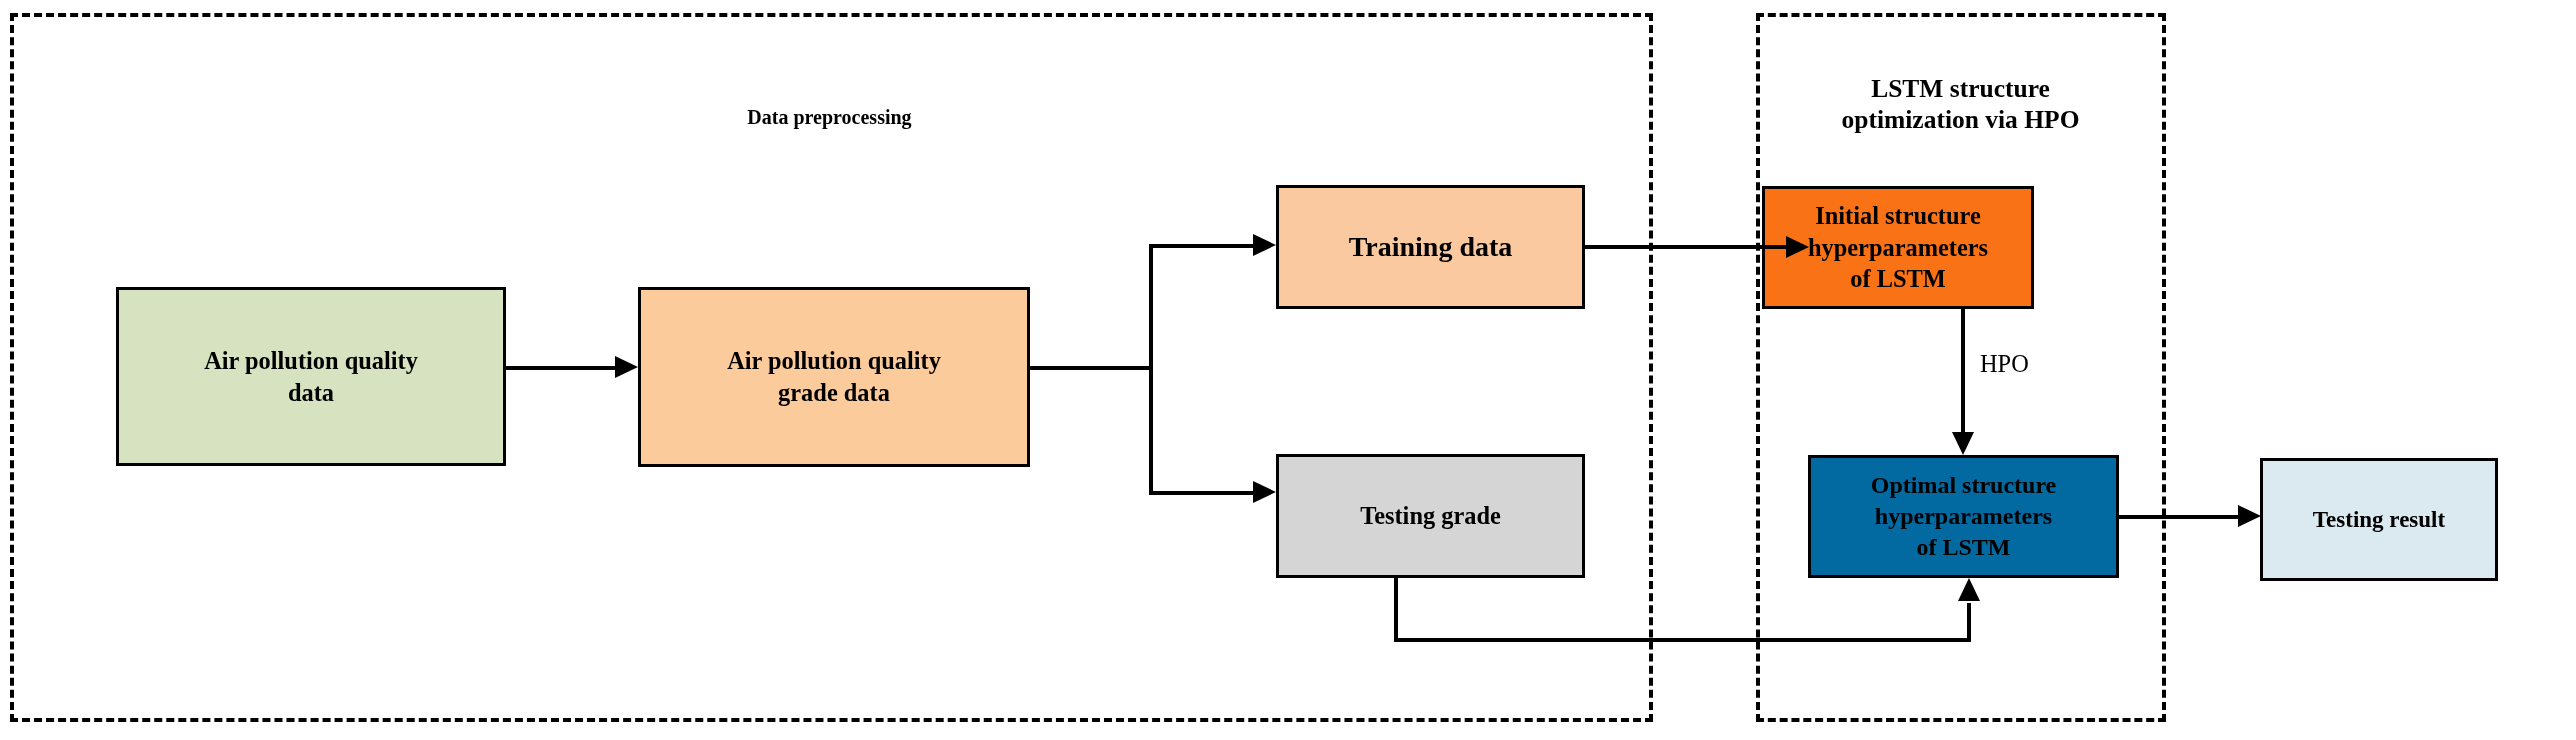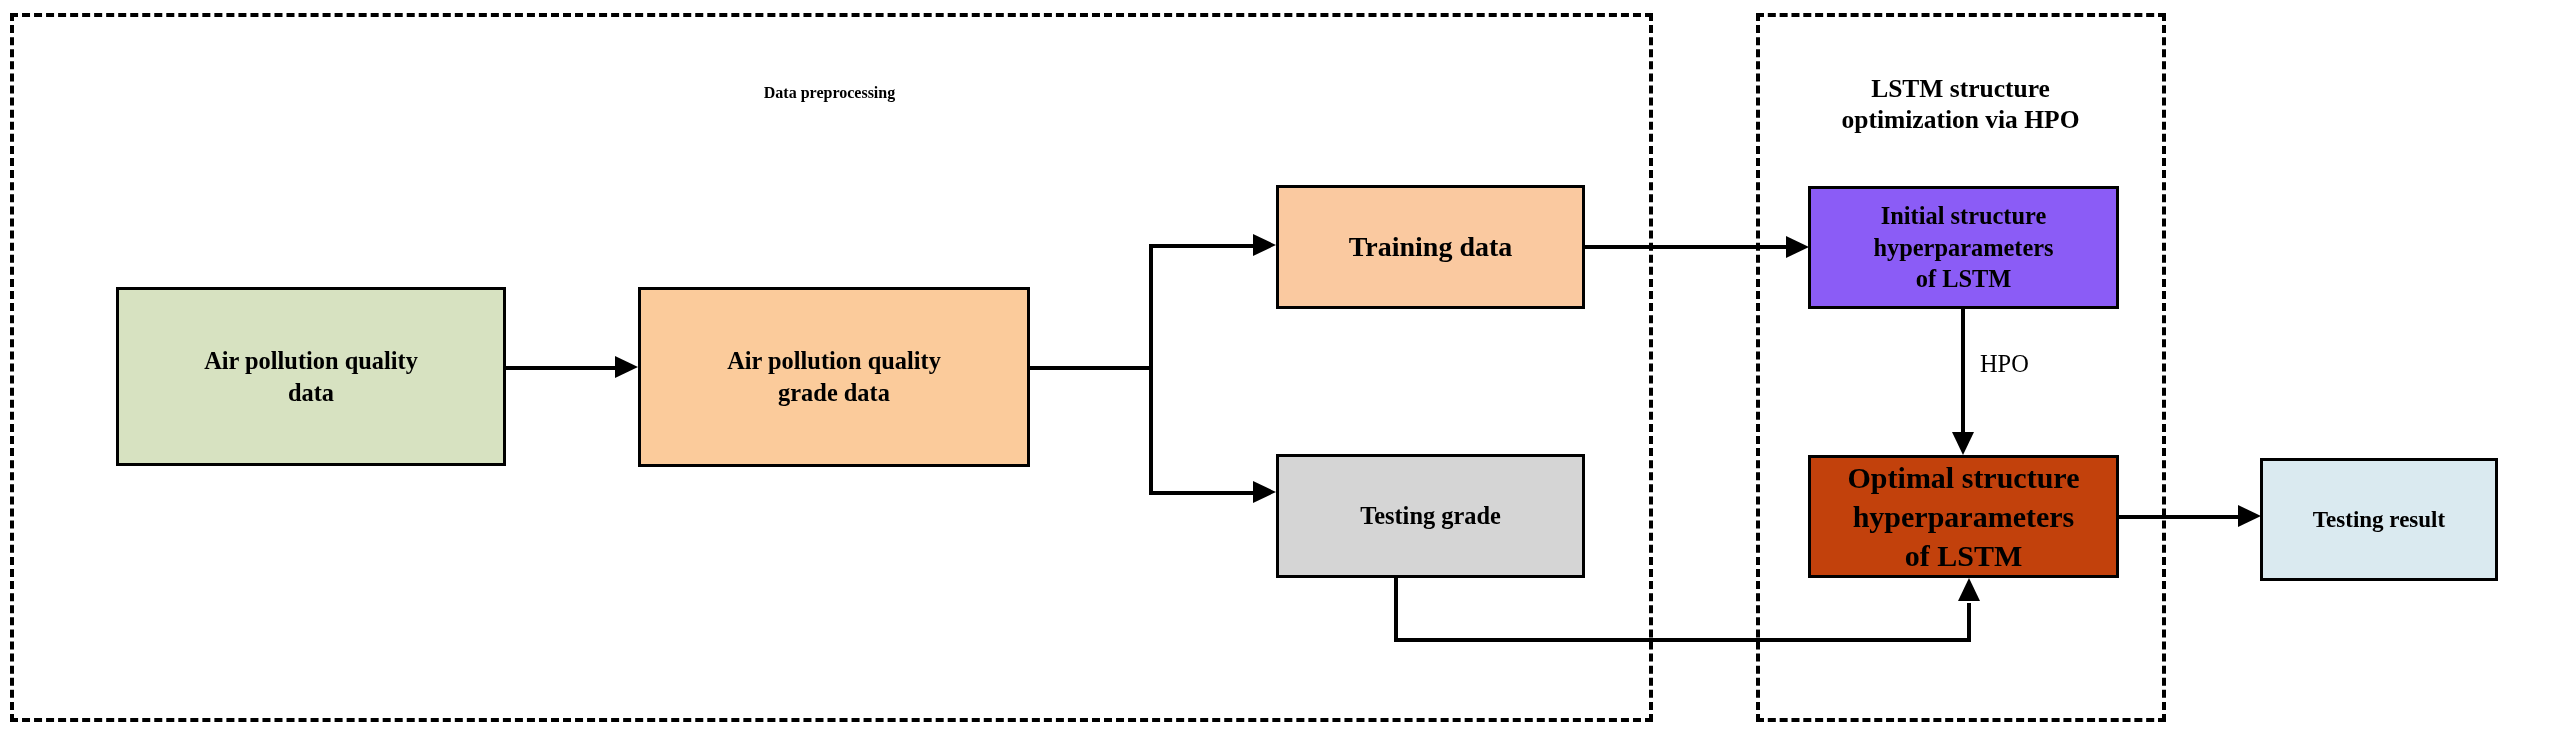--- a/index.html
+++ b/index.html
@@ -27,21 +27,21 @@
 
   .group-title {
     position: absolute;
     text-align: center;
     font-weight: bold;
     color: #000000;
     line-height: 1.22;
     white-space: pre-line;
     margin-top: 31px;
   }
-  #title-preprocessing { left: 580px; top: 52px; width: 499px; font-size: 16px; }
+  #title-preprocessing { left: 580px; top: 74px; width: 499px; font-size: 20px; }
   #title-hpo           { left: 1775px; top: 42px;  width: 371px; font-size: 25.5px; }
 
   
   .node {
     position: absolute;
     box-sizing: border-box;
     border: 3.5px solid #000000;
     display: flex;
     align-items: center;
     justify-content: center;
@@ -49,22 +49,22 @@
     font-weight: bold;
     color: #000000;
     line-height: 1.30;
     white-space: pre-line;
     padding: 1.2px 3.5px;
   }
   #node-raw-data    { left: 116px;  top: 287px; width: 390px; height: 179px; background: #d7e2c1; font-size: 24.4px; }
   #node-grade-data  { left: 638px; top: 287px; width: 392px; height: 180px; background: #fbcb9b; font-size: 24.4px; }
   #node-training    { left: 1276px; top: 185px; width: 309px; height: 124px; background: #fac9a0; font-size: 28px; }
   #node-testing     { left: 1276px; top: 454px; width: 309px; height: 124px; background: #d5d5d5; font-size: 24.4px; }
-  #node-initial-hp  { left: 1808px; top: 186px; width: 311px; height: 123px; background: #8b5cf6; font-size: 24.4px; }
-  #node-optimal-hp  { left: 1808px; top: 455px; width: 311px; height: 123px; background: #c2410c; font-size: 30px; }
+  #node-initial-hp  { left: 1762px; top: 186px; width: 272px; height: 123px; background: #f97316; font-size: 24.4px; }
+  #node-optimal-hp  { left: 1808px; top: 455px; width: 311px; height: 123px; background: #0369a1; font-size: 24px; }
   #node-result      { left: 2260px; top: 458px; width: 238px; height: 123px; background: #daeaf0; font-size: 23px; }
 
   
   .edge-h, .edge-v {
     position: absolute;
     background: #000000;
   }
   .edge-h { height: 4.1px; }
   .edge-v { width: 4.1px; }
 

